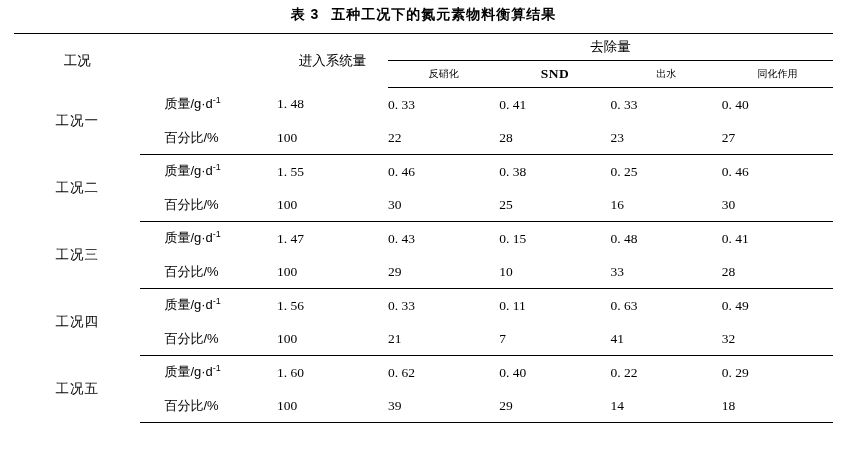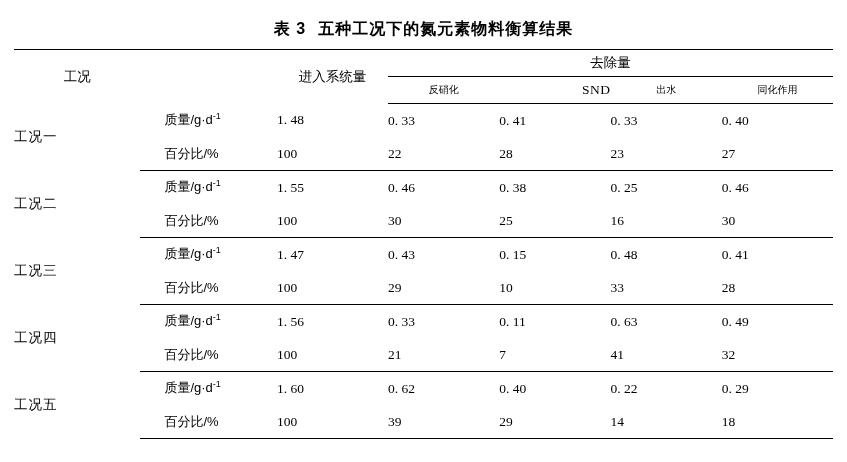--- a/index.html
+++ b/index.html
@@ -18,23 +18,23 @@
     position: relative;
     width: 847px;
     height: 462px;
     box-sizing: border-box;
     padding: 0 14px;
   }
   .title-cn {
     text-align: center;
     font-family: "Liberation Sans", sans-serif;
     font-weight: bold;
-    font-size: 16px;
+    font-size: 14px;
     letter-spacing: 1px;
-    margin-top: 19px;
+    margin-top: 6px;
   }
   .title-cn .num {
     margin-right: 12px;
   }
   .title-en {
     text-align: center;
     font-family: "Liberation Serif", serif;
     font-weight: bold;
     font-size: 13.5px;
     margin-top: 7px;
@@ -62,32 +62,32 @@
   }
   .hdr-sub td {
     height: 26px;
     text-align: center;
     font-family: Liberation Serif, serif;
     font-weight: bold;
     font-size: 10px;
   }
   .hdr-sub td.en {
     font-family: "Liberation Serif", serif;
-    font-weight: normal;
+    font-weight: bold;
     font-size: 13.5px;
     letter-spacing: 0.5px;
-    text-align: right;
   }
   .span-line {
     border-bottom: 0.9px solid #000;
   }
   .thin-line td {
     border-bottom: 0.8px solid #000;
   }
   .cond-cell {
+    text-align: center;
     font-family: "Liberation Sans", sans-serif;
     font-weight: bold;
     font-size: 13.5px;
     letter-spacing: 1px;
   }
   .metric-cell {
     padding-left: 24px !important;
     font-family: "Liberation Sans", sans-serif;
     font-weight: bold;
     font-size: 13px;

